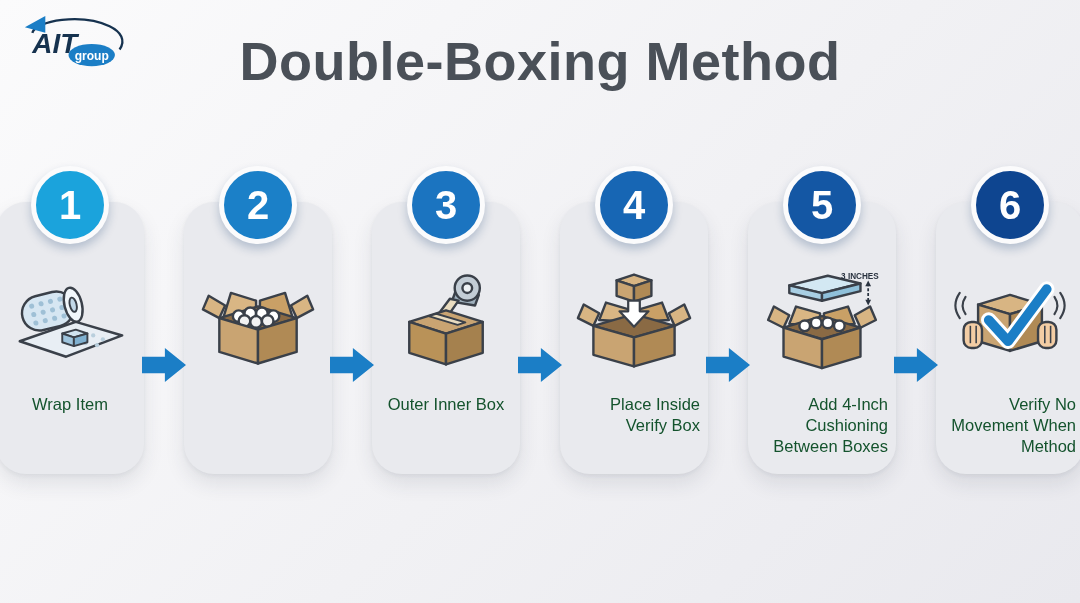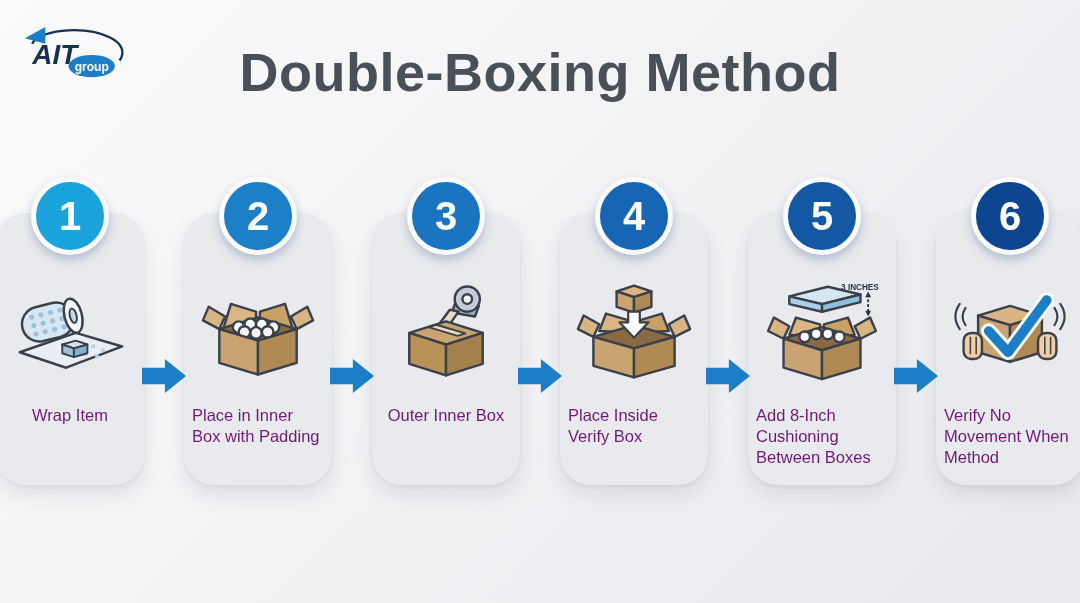--- a/index.html
+++ b/index.html
@@ -5,21 +5,21 @@
   html,body{margin:0;padding:0;}
   body{
     width:1080px;height:603px;overflow:hidden;
     font-family:"Liberation Sans",sans-serif;
     background:linear-gradient(135deg,#fbfbfc 0%,#f1f1f4 55%,#e9e9ee 100%);
     position:relative;
   }
   .header{position:relative;height:110px;}
   .logo{position:absolute;left:10px;top:6px;width:130px;height:66px;}
   .page-title{
-    margin:15px;text-align:center;padding-top:26px;
+    margin:4px;text-align:center;padding-top:26px;
     font-size:54px;font-weight:800;color:#4a5058;letter-spacing:.5px;
   }
   .steps-row{
     display:flex;align-items:flex-start;justify-content:center;
     padding:0 40px;margin-top:88px;
   }
   .step-card{
     position:relative;width:148px;height:272px;flex:0 0 148px;
     background:#e9eaee;border-radius:30px;
     box-shadow:0 10px 20px rgba(40,50,70,.10), 0 2px 4px rgba(40,50,70,.06);
@@ -31,22 +31,22 @@
     border:5px solid #fbfbfc;
     box-shadow:0 5px 10px rgba(20,60,110,.25);
     display:flex;align-items:center;justify-content:center;
     color:#fff;font-size:40px;font-weight:800;line-height:1;
   }
   .icon-box{
     margin-top:48px;height:140px;width:100%;
     display:flex;align-items:center;justify-content:center;
   }
   .caption{
-    margin:4px 8px 0 8px;text-align:left;
-    font-size:16.5px;line-height:1.28;font-weight:500;color:#701a75;
+    margin:4px 8px 0 8px;text-align:right;
+    font-size:16.5px;line-height:1.28;font-weight:500;color:#14532d;
   }
   .flow-arrow{
     width:44px;height:34px;flex:0 0 44px;
     margin:146px -12px 0 -12px;z-index:2;
     clip-path:polygon(0 26%,52% 26%,52% 0,100% 50%,52% 100%,52% 74%,0 74%);
   }
   svg text{font-family:"Liberation Sans",sans-serif;}
 </style>
 </head>
 <body>
@@ -121,21 +121,20 @@
           <circle cx="46" cy="51" r="6" fill="#f2f2f2"></circle>
             <circle cx="58" cy="52" r="6" fill="#f2f2f2"></circle>
             <circle cx="70" cy="51" r="6" fill="#f2f2f2"></circle>
           <polygon points="20,48 3,39 9,25 26,35" fill="#d8b583"></polygon>
           <polygon points="100,48 117,39 111,25 94,35" fill="#d8b583"></polygon>
           <polygon points="20,48 60,60 60,95 20,83" fill="#c9a472"></polygon>
           <polygon points="60,60 100,48 100,83 60,95" fill="#b08a55"></polygon>
         </g>
       </svg>
     </div>
-    <p class="caption">Place in Inner Box with Padding</p>
   </section>
 
   <div class="flow-arrow" style="background: rgb(27, 126, 198);"></div>
 
   <section class="step-card">
     <div class="icon-box" style="order:2;">
       <svg viewBox="0 0 120 100" width="116" height="98">
         <g stroke="#3a4049" stroke-width="2.5" stroke-linejoin="round">
           <polygon points="70,20 94,24 90,35 66,31" fill="#9fb0bd"></polygon>
           <circle cx="82" cy="17" r="13" fill="#c3cdd6"></circle>
@@ -205,21 +204,21 @@
             <circle cx="54" cy="55" r="5.5" fill="#ffffff"></circle>
           <circle cx="66" cy="55" r="5.5" fill="#ffffff"></circle>
             <circle cx="78" cy="58" r="5.5" fill="#ffffff"></circle>
           <polygon points="20,60 4,52 10,38 26,47" fill="#d8b583"></polygon>
           <polygon points="100,60 116,52 110,38 94,47" fill="#d8b583"></polygon>
           <polygon points="20,60 60,72 60,102 20,90" fill="#c9a472"></polygon>
           <polygon points="60,72 100,60 100,90 60,102" fill="#b08a55"></polygon>
         </g>
       </svg>
     </div>
-    <p class="caption">Add 8-Inch Cushioning Between Boxes</p>
+    <p class="caption">Add 4-Inch Cushioning Between Boxes</p>
   </section>
 
   <div class="flow-arrow" style="background: rgb(27, 126, 198);"></div>
 
   <section class="step-card">
     <div class="badge" style="background: rgb(14, 69, 144);">
       <span>6</span>
     </div>
     <div class="icon-box">
       <svg viewBox="0 0 120 100" width="116" height="98">

